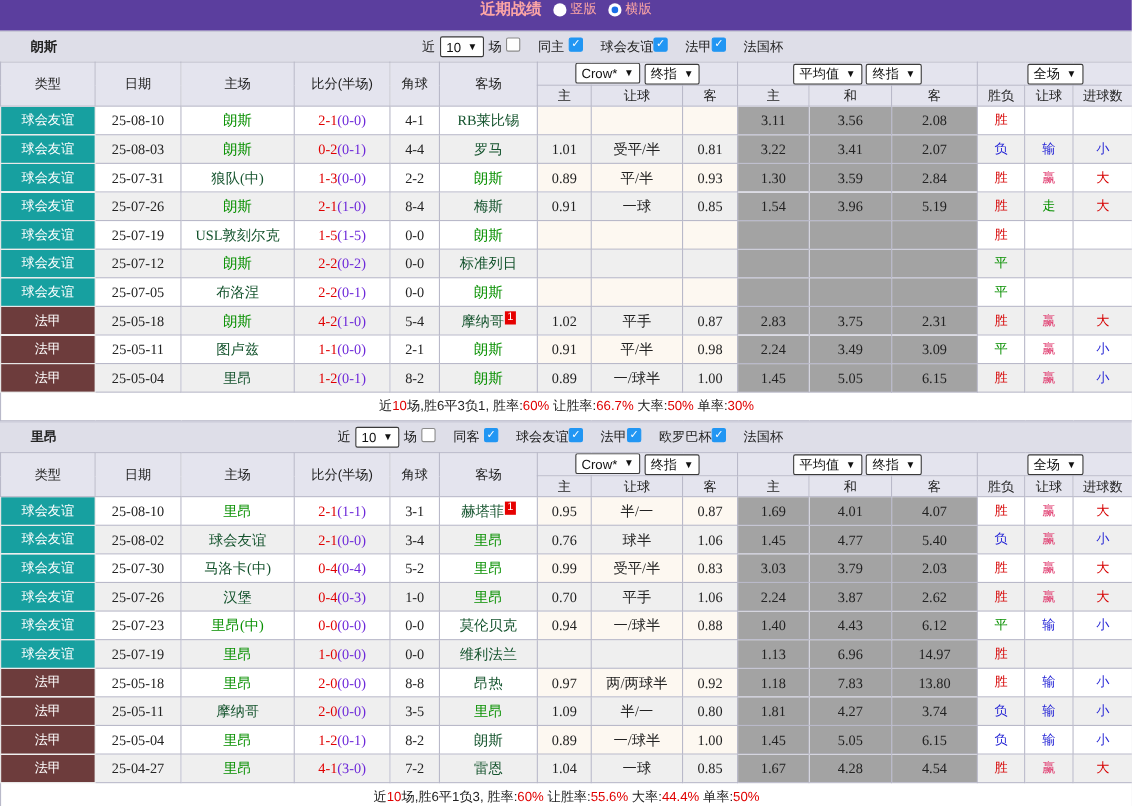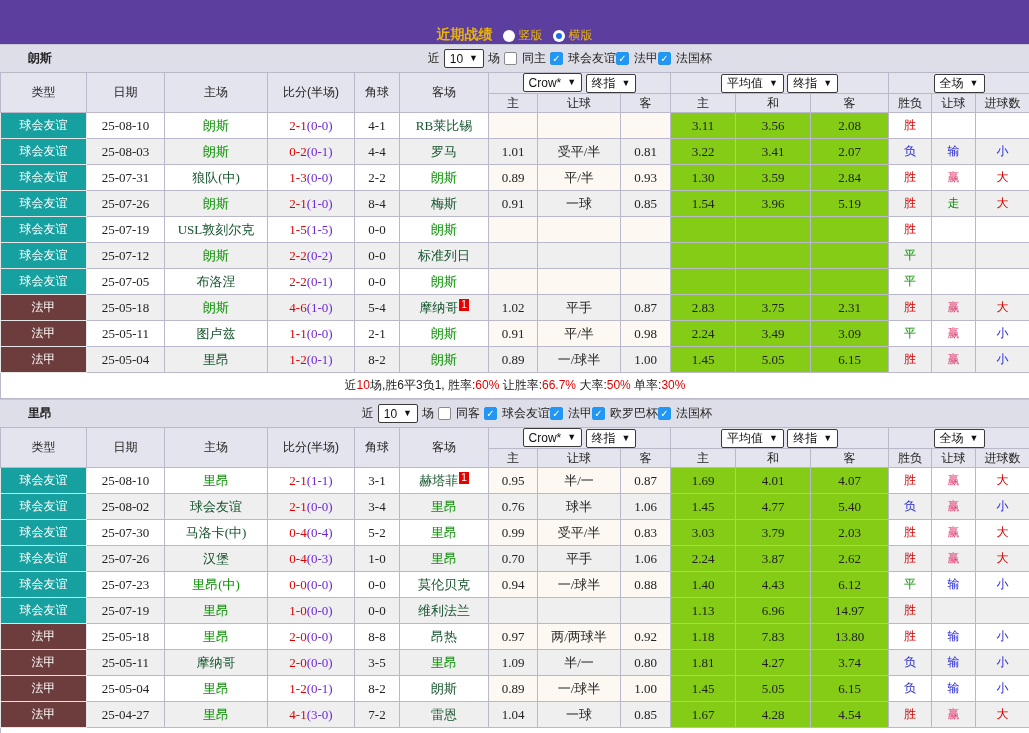--- a/index.html
+++ b/index.html
@@ -5,49 +5,49 @@
   :root{
     --purple:#5b3e9e; --teal:#17a0a0; --maroon:#6d3c3c;
     --red:#d60000; --blue:#2626d6; --green:#089000; --rose:#e03a6e;
     --scorered:#e00000; --cbblue:#2196f3; --bordc:#b9b9c9;
   }
   *{box-sizing:border-box}
   body{margin:0;background:#fff}
   .page{width:1029px;height:733px;overflow:hidden;background:#fff;
         font-family:"Liberation Sans","DejaVu Sans",sans-serif;font-size:12px;color:#222}
   
-  .titlebar{height:44px;background:var(--purple);color:#eab308;display:flex;align-items:flex-end;justify-content:center;gap:10px}
+  .titlebar{height:28px;background:var(--purple);color:#fca5a5;display:flex;align-items:flex-start;justify-content:center;gap:10px}
   .titlebar .t{font-weight:bold;font-size:14px}
   .radio-lab{display:inline-flex;align-items:center;gap:4px;cursor:pointer;font-size:12px}
   .radio{width:12px;height:12px;border-radius:50%;background:#fff;display:inline-block;position:relative}
   .radio.checked::after{content:"";position:absolute;left:3px;top:3px;width:6px;height:6px;border-radius:50%;background:#1a6fe8}
   
   .filterbar{height:28px;background:#dedee8;display:flex;align-items:center;border-top:1px solid #c6c6d4}
   .filterbar .team{font-weight:bold;margin-left:28px}
   .filterbar .spacer{flex:1}
   .controls{display:flex;align-items:center;gap:4px;padding-right:317px}
-  .cb-lab{display:inline-flex;align-items:center;gap:5px;cursor:pointer}
+  .cb-lab{display:inline-flex;gap:16px;cursor:pointer}
   .cb{width:13px;height:13px;border-radius:2px;background:#fff;border:1px solid #8a8a8a;display:inline-flex;align-items:center;justify-content:center}
   .cb.on{background:var(--cbblue);border-color:var(--cbblue);color:#fff;font-size:10px;font-weight:bold;line-height:1}
   .sel{display:inline-flex;align-items:center;gap:6px;background:#fff;border:1px solid #3a3a3a;border-radius:2px;
        padding:1px 5px;height:19px;cursor:pointer;color:#111;white-space:nowrap}
   .sel .chev{font-size:9px;line-height:1}
   
   table{border-collapse:collapse;table-layout:fixed;width:1029px}
   th,td{border:1px solid var(--bordc);padding:0;text-align:center;white-space:nowrap;overflow:hidden}
   thead th{background:#e4e4ee;font-weight:normal;color:#222}
   tr.grp th{height:21px}
   tr.colhead th{height:19px}
   tbody td{height:26px;font-family:"Liberation Serif","DejaVu Serif",serif;font-size:13px}
   tr.odd td{background:#fff}
   tr.even td{background:#efefef}
   td.type{font-family:"Liberation Sans","DejaVu Sans",sans-serif;font-size:12px;color:#fff;border-color:#e6e6e6}
   tr.odd td.type.f, tr.even td.type.f{background:var(--teal)}
   tr.odd td.type.l, tr.even td.type.l{background:var(--maroon)}
-  tr.odd td.avg, tr.even td.avg{background:#84cc16}
+  tr.odd td.avg, tr.even td.avg{background:#a3a3a3}
   tr.odd td.crow{background:#fdf8f1}
   td .self{color:var(--green)}
   td .opp{color:#14532d}
   td.team-cell{cursor:pointer}
   .sc{color:var(--scorered)}
   .hf{color:#6d28d9}
   .rank{display:inline-block;background:#e60000;color:#fff;font-size:10px;line-height:12px;padding:0 2px;margin-left:1px;vertical-align:top;font-family:"Liberation Sans",sans-serif}
   .c-red{color:var(--red)} .c-blue{color:var(--blue)} .c-green{color:var(--green)} .c-rose{color:var(--rose)}
   td.resc{font-family:"Liberation Sans","DejaVu Sans",sans-serif;font-size:12px}
   tr.summary td{height:26px;background:#fff;font-family:"Liberation Sans","DejaVu Sans",sans-serif;font-size:12px}
@@ -284,21 +284,21 @@
     <td class="avg"></td>
     <td class="avg"></td>
     <td class="resc c-green">平</td>
     <td class="resc"></td>
     <td class="resc"></td>
   </tr>
           <tr class="even">
     <td class="type l">法甲</td>
     <td>25-05-18</td>
     <td class="team-cell"><span class="self">朗斯</span></td>
-    <td><span class="sc">4-6</span><span class="hf">(1-0)</span></td>
+    <td><span class="sc">4-2</span><span class="hf">(1-0)</span></td>
     <td>5-4</td>
     <td class="team-cell"><span class="opp">摩纳哥</span><span class="rank">1</span></td>
     <td class="crow">1.02</td>
     <td class="crow">平手</td>
     <td class="crow">0.87</td>
     <td class="avg">2.83</td>
     <td class="avg">3.75</td>
     <td class="avg">2.31</td>
     <td class="resc c-red">胜</td>
     <td class="resc c-rose">赢</td>

